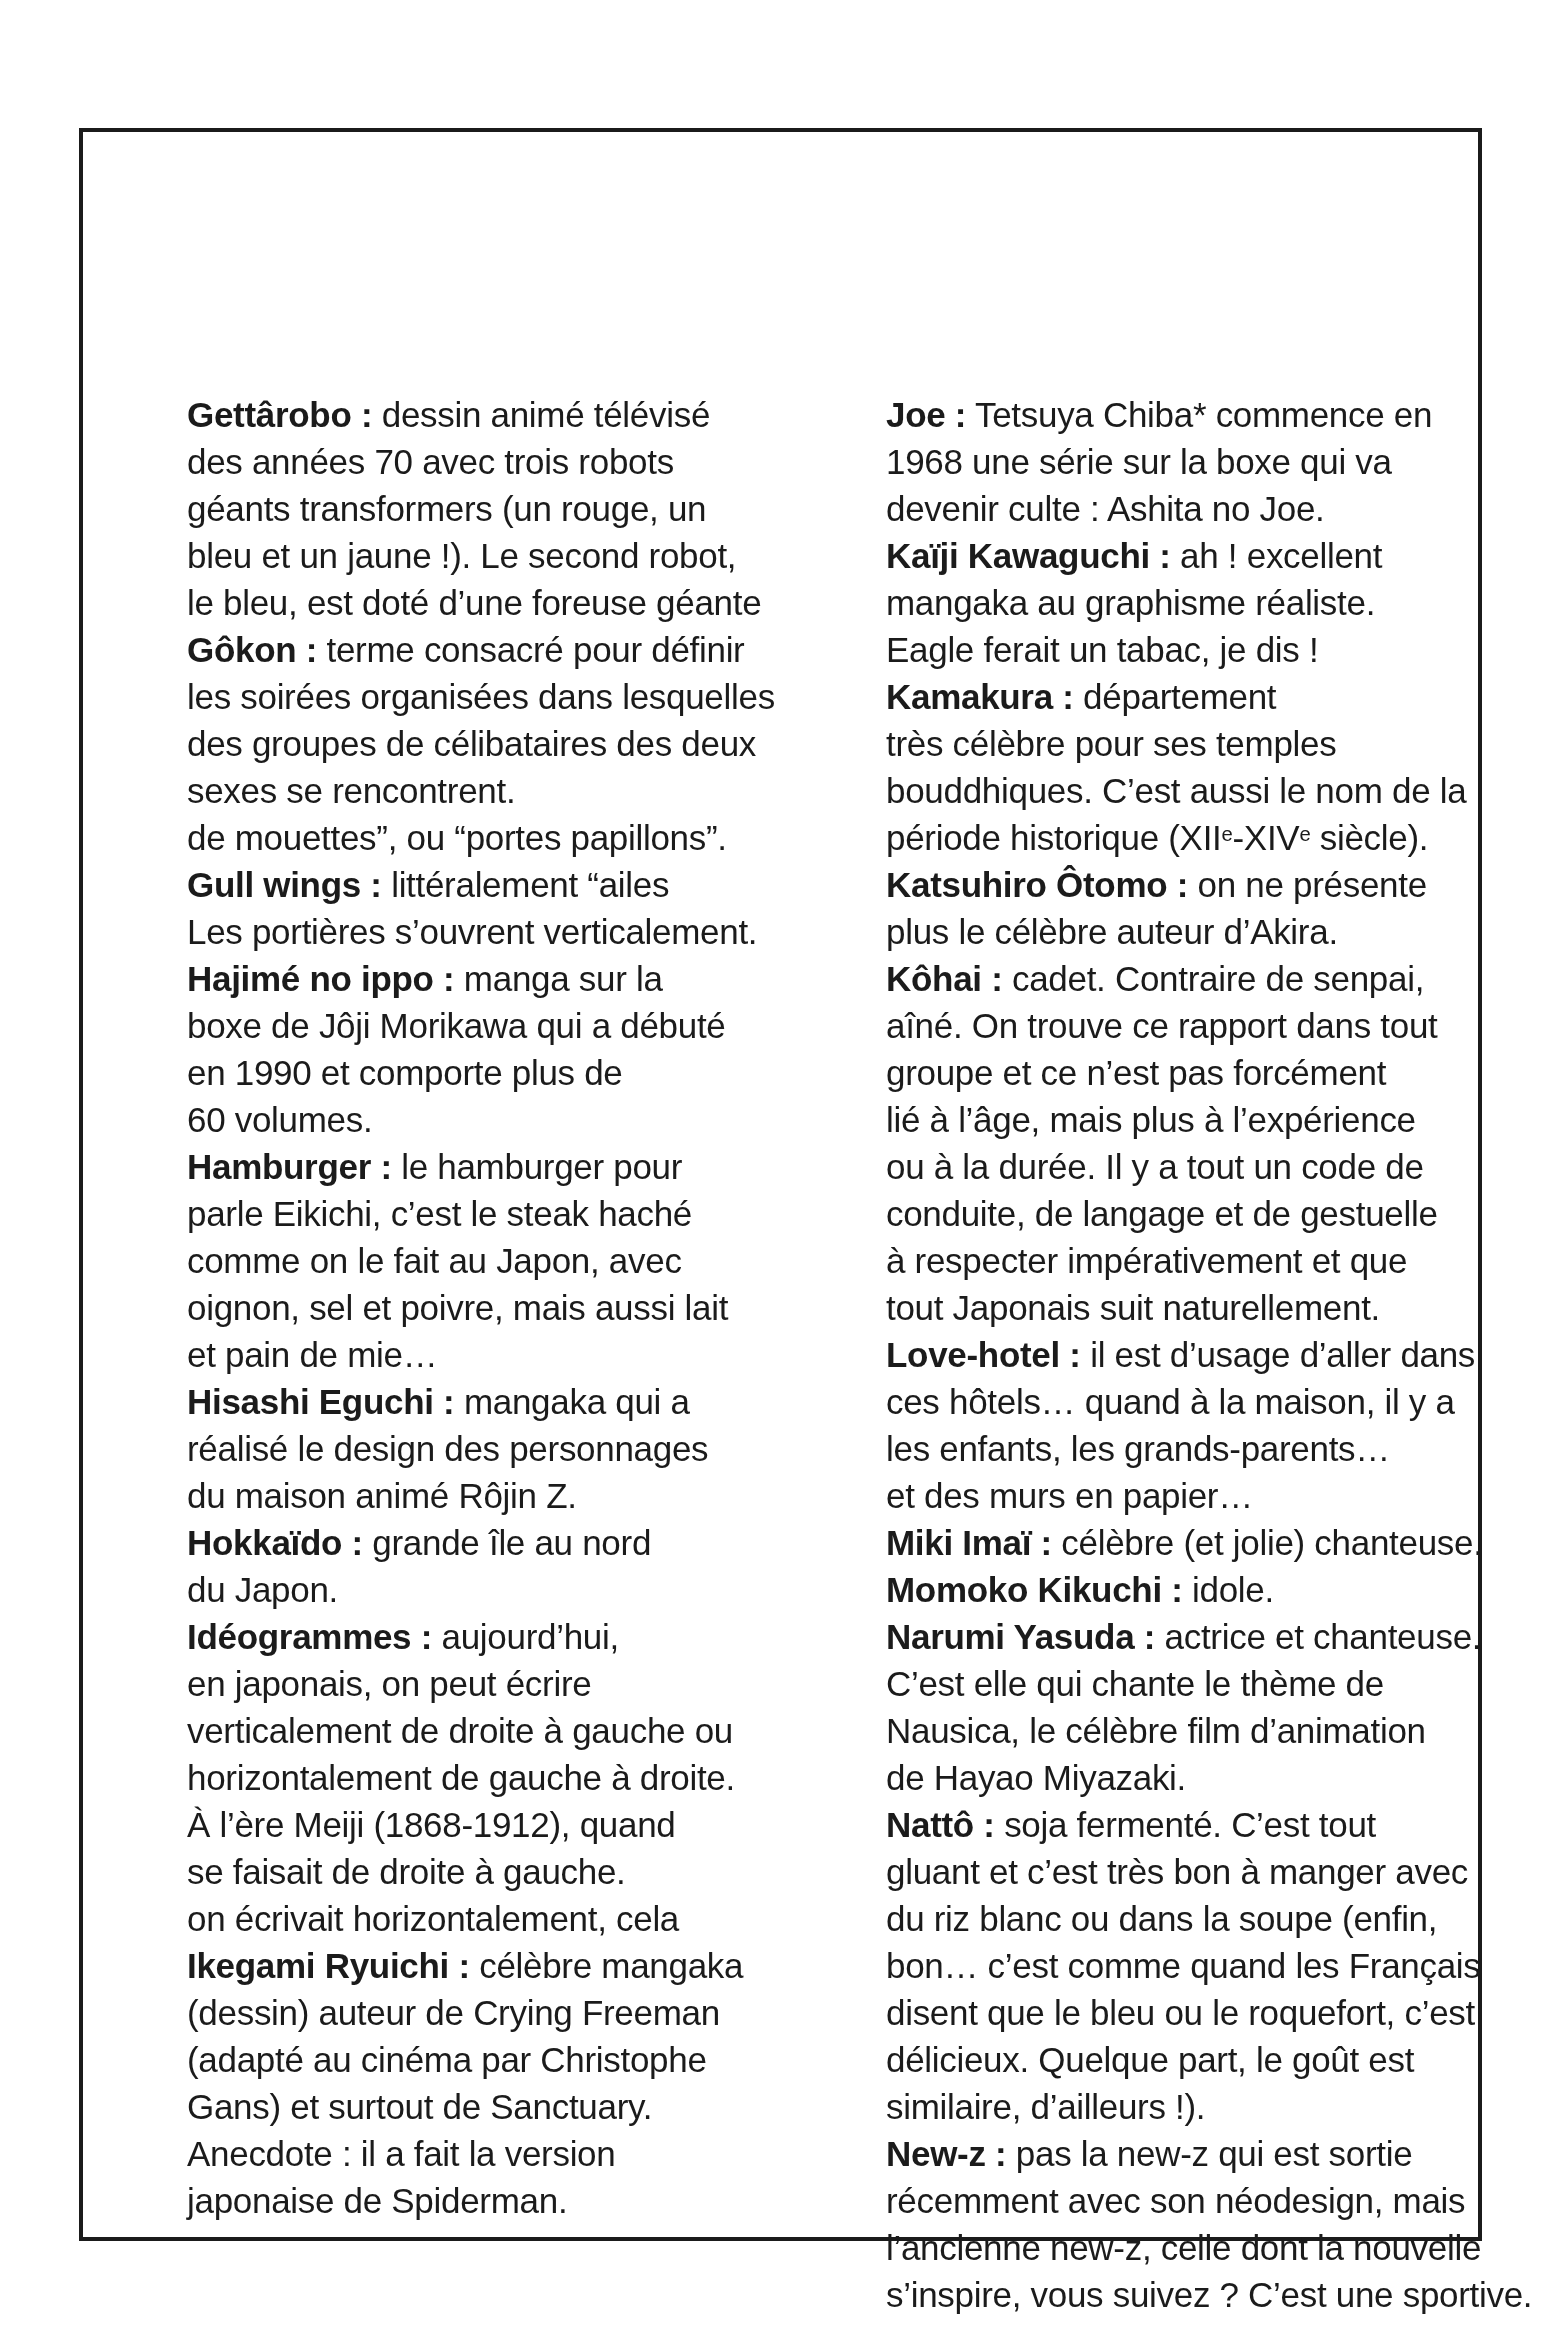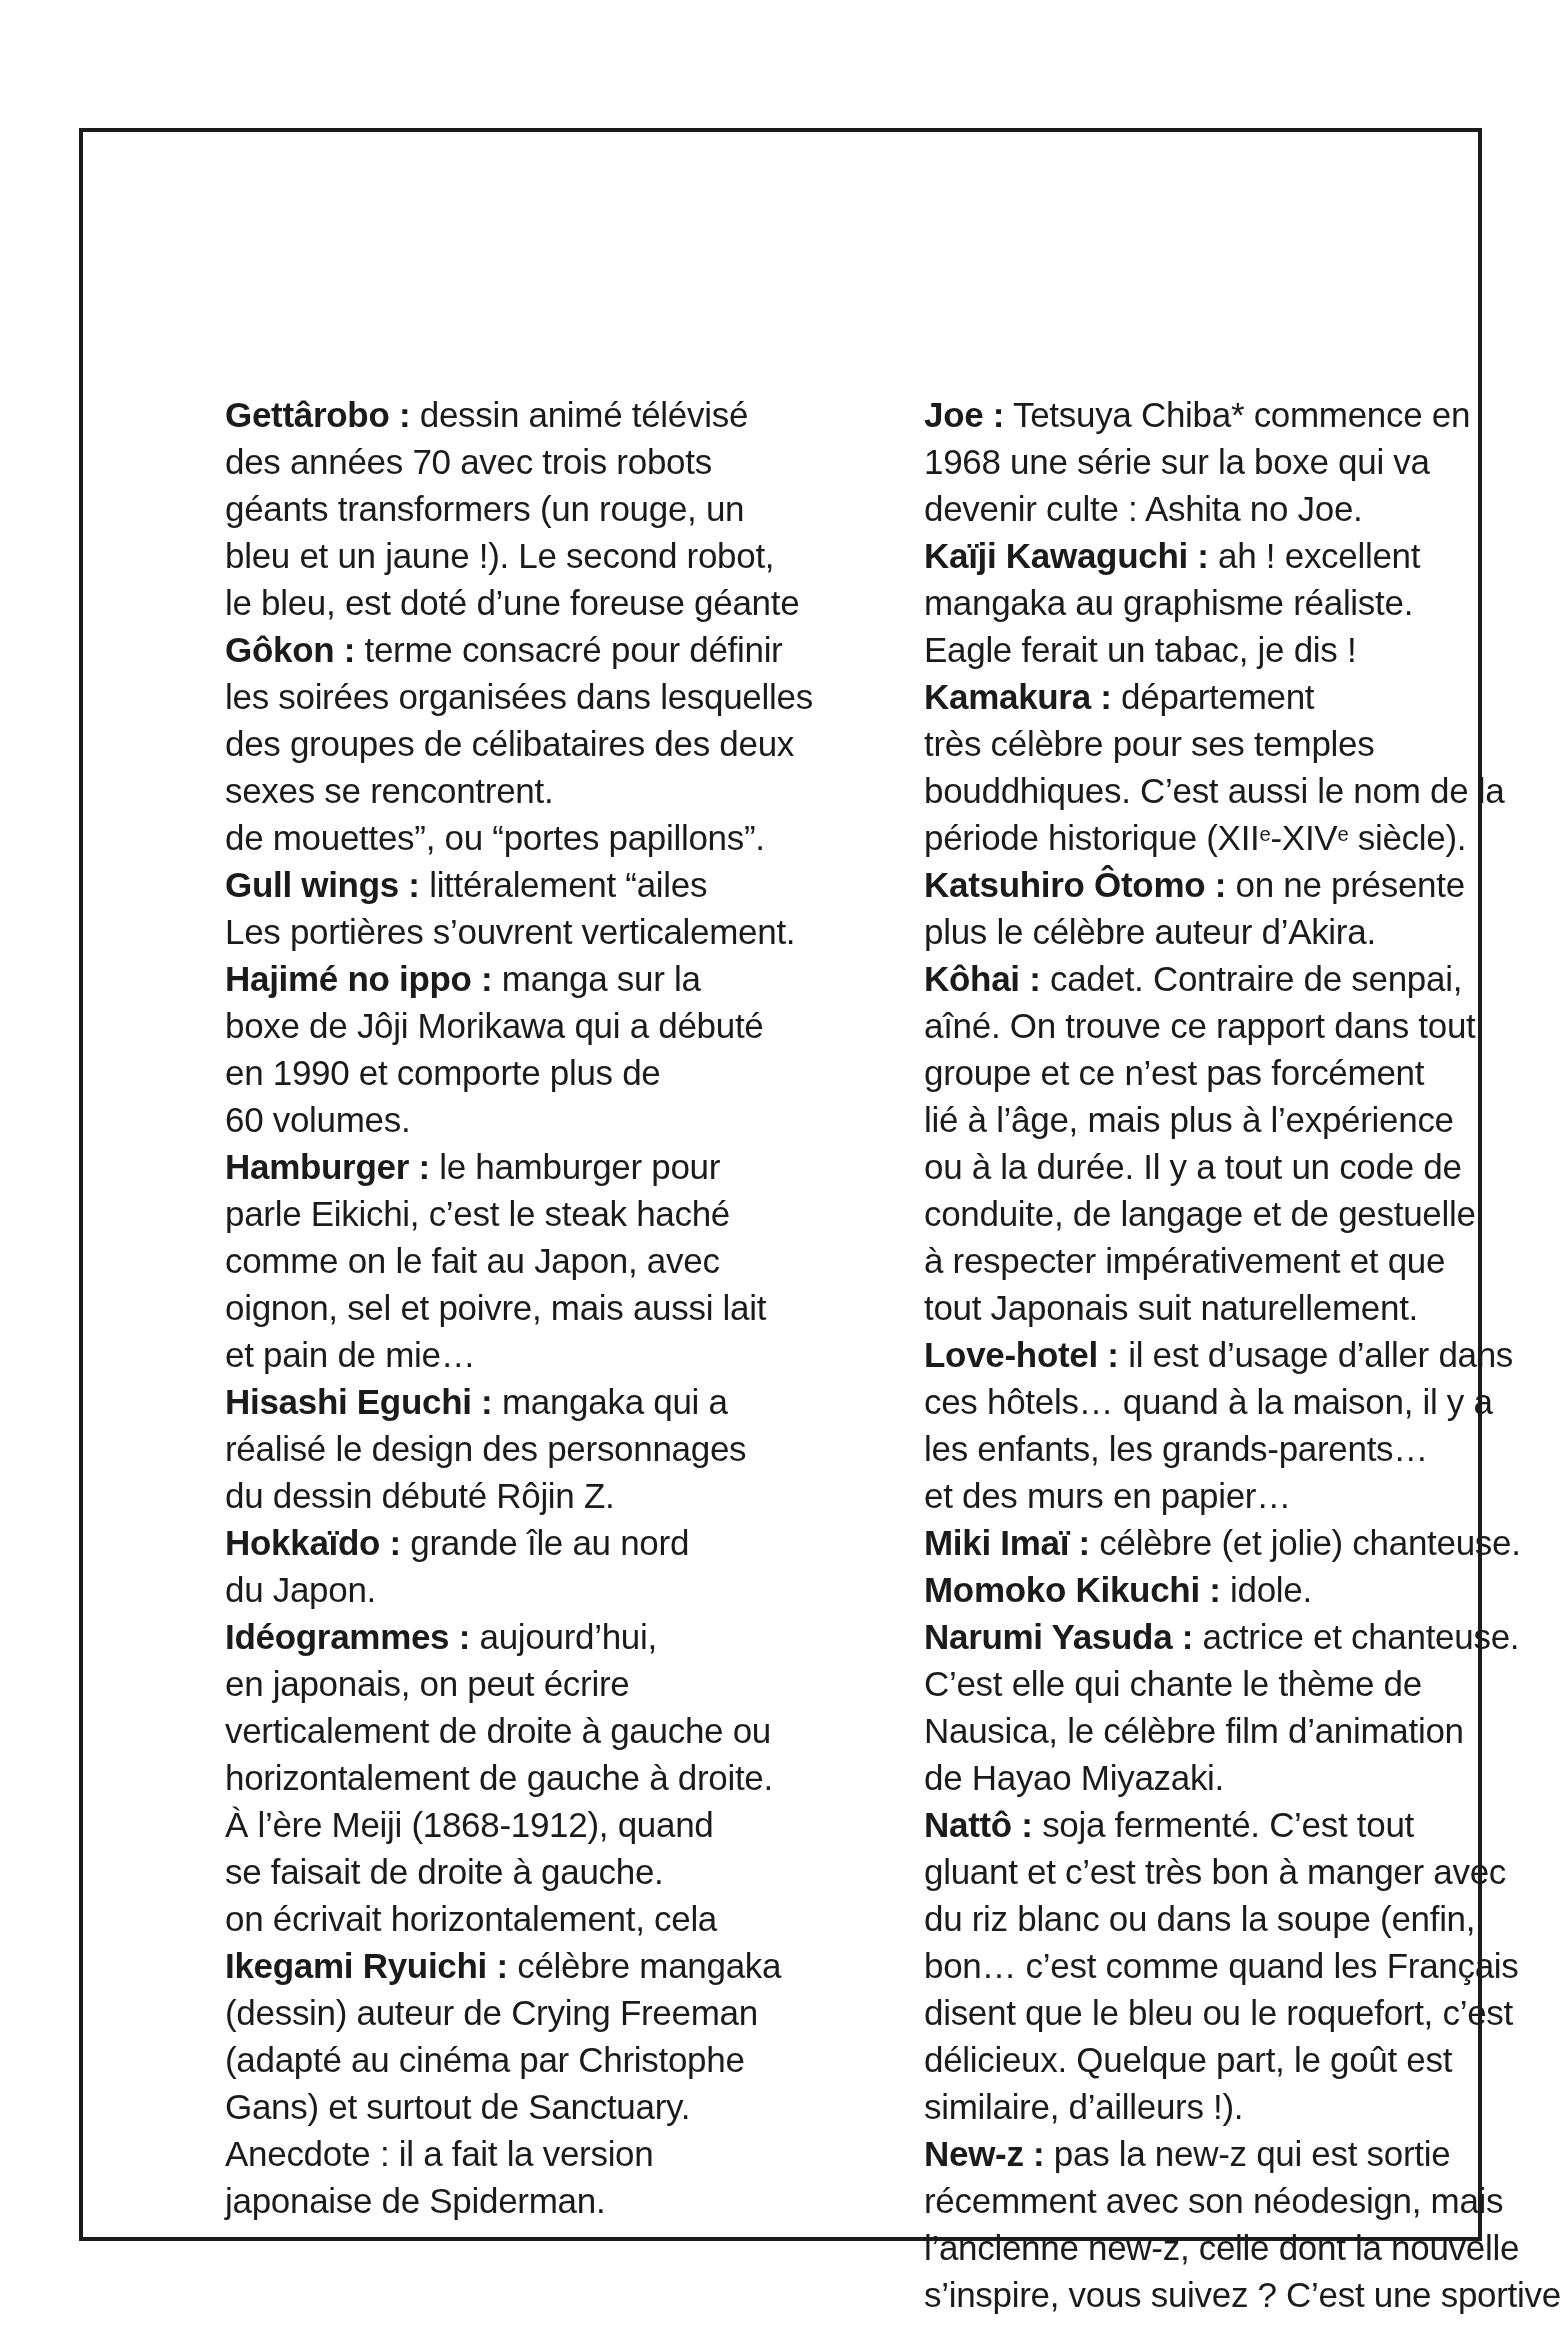--- a/index.html
+++ b/index.html
@@ -13,21 +13,20 @@
   .frame {
     position: absolute; left: 79px; top: 128px;
     width: 1403px; height: 2113px;
     border: 4.1px solid var(--ink);
     background: var(--paper);
   }
   .col {
     position: absolute; top: 259px; width: 680px;
     font-size: 35px; line-height: 47px; letter-spacing: -0.3px;
     white-space: nowrap;
-    margin-left: 38px;
   }
   .col-left  { left: 104px; }
   .col-right { left: 803px; }
   .line { height: 47px; }
   .run-b { font-weight: bold; }
   .run-i { }
   .run-sup { font-size: 0.58em; position: relative; top: -0.42em; }
 </style>
 </head>
 <body>
@@ -51,21 +50,21 @@
         <div class="line"><span class="run-r">boxe de Jôji Morikawa qui a débuté</span></div>
         <div class="line"><span class="run-r">en 1990 et comporte plus de</span></div>
         <div class="line"><span class="run-r">60 volumes.</span></div>
         <div class="line"><span class="run-b">Hamburger :</span><span class="run-r"> le hamburger pour</span></div>
         <div class="line"><span class="run-r">parle Eikichi, c’est le steak haché</span></div>
         <div class="line"><span class="run-r">comme on le fait au Japon, avec</span></div>
         <div class="line"><span class="run-r">oignon, sel et poivre, mais aussi lait</span></div>
         <div class="line"><span class="run-r">et pain de mie…</span></div>
         <div class="line"><span class="run-b">Hisashi Eguchi :</span><span class="run-r"> mangaka qui a</span></div>
         <div class="line"><span class="run-r">réalisé le design des personnages</span></div>
-        <div class="line"><span class="run-r">du dessin débuté </span><span class="run-i">Rôjin Z.</span></div>
+        <div class="line"><span class="run-r">du maison animé </span><span class="run-i">Rôjin Z.</span></div>
         <div class="line"><span class="run-b">Hokkaïdo :</span><span class="run-r"> grande île au nord</span></div>
         <div class="line"><span class="run-r">du Japon.</span></div>
         <div class="line"><span class="run-b">Idéogrammes :</span><span class="run-r"> aujourd’hui,</span></div>
         <div class="line"><span class="run-r">en japonais, on peut écrire</span></div>
         <div class="line"><span class="run-r">verticalement de droite à gauche ou</span></div>
         <div class="line"><span class="run-r">horizontalement de gauche à droite.</span></div>
         <div class="line"><span class="run-r">À l’ère Meiji </span><span class="run-i">(1868-1912),</span><span class="run-r"> quand</span></div>
         <div class="line"><span class="run-r">se faisait de droite à gauche.</span></div>
         <div class="line"><span class="run-r">on écrivait horizontalement, cela</span></div>
         <div class="line"><span class="run-b">Ikegami Ryuichi :</span><span class="run-r"> célèbre mangaka</span></div>

